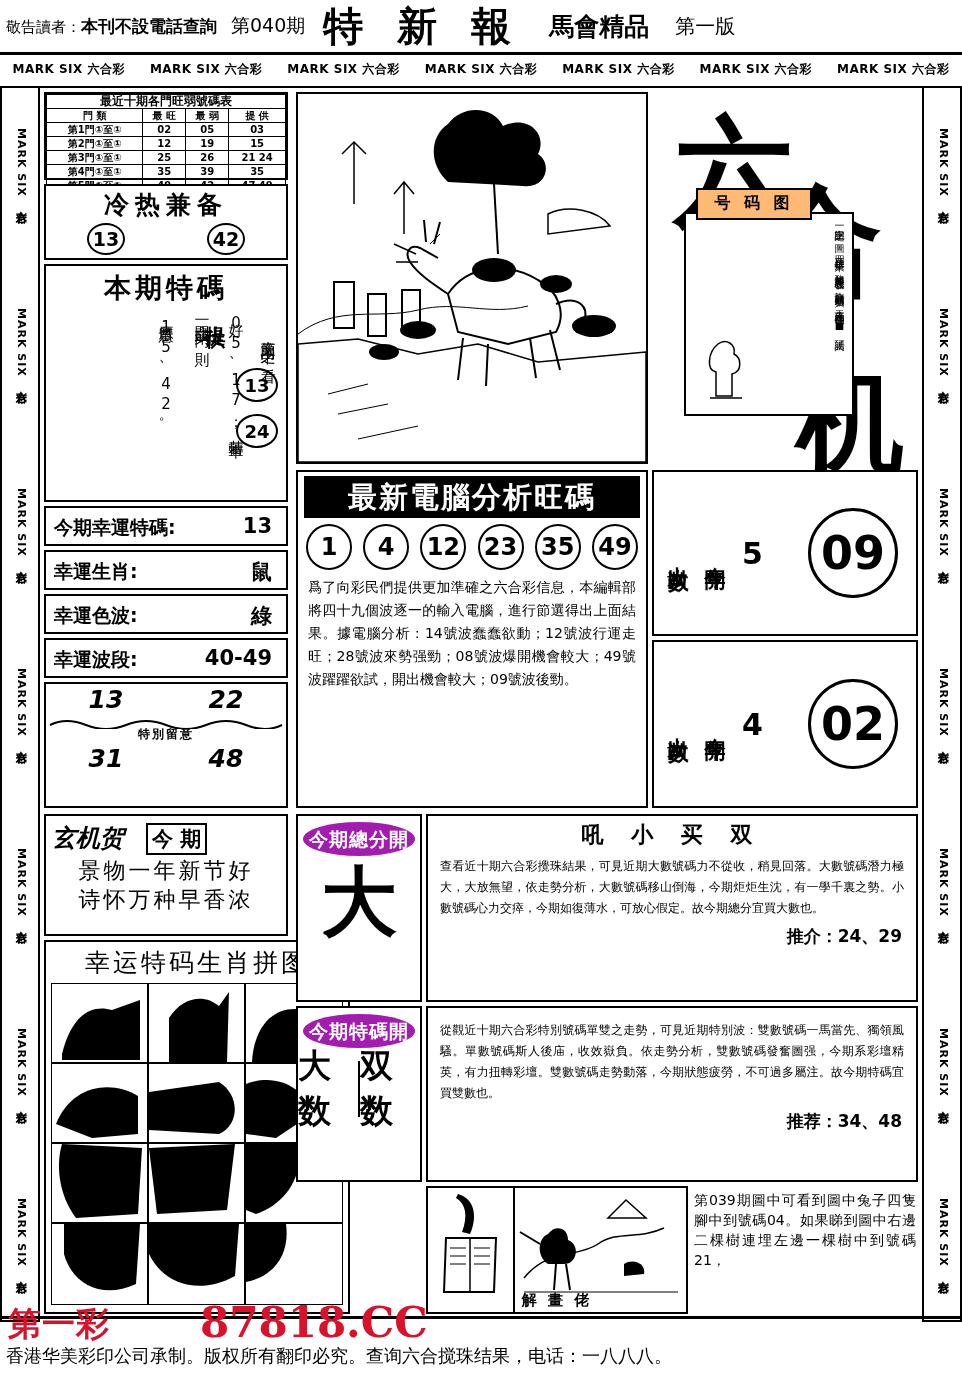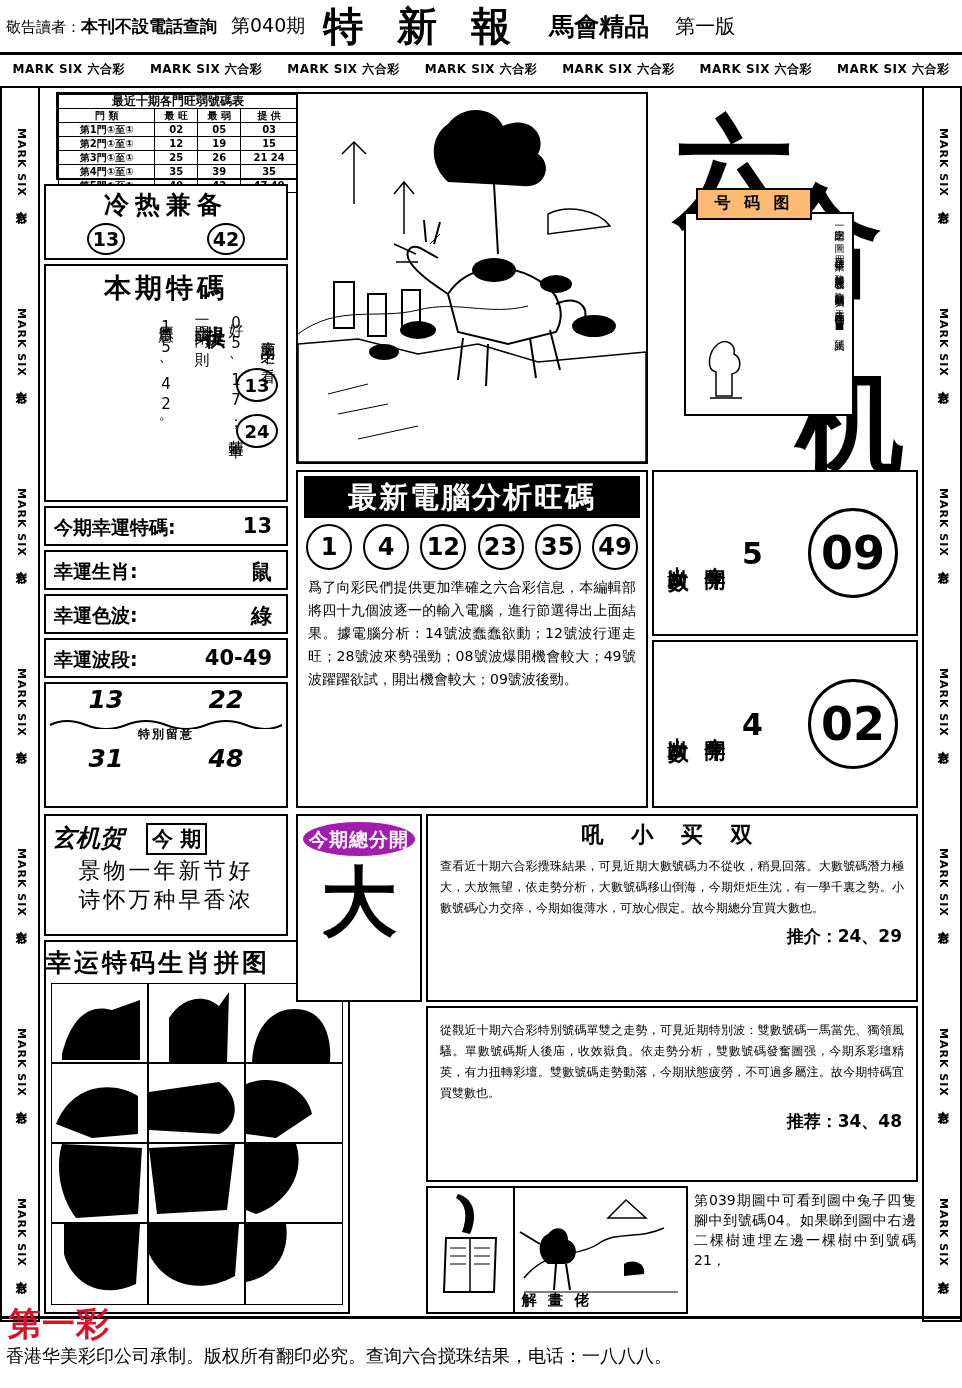--- a/index.html
+++ b/index.html
@@ -24,21 +24,21 @@
   .rail.left{left:0;}
   .rail.right{right:0;}
   .rail .vtext{position:absolute;left:50%;transform:translateX(-50%);writing-mode:vertical-rl;font-size:11px;font-weight:bold;letter-spacing:1px;white-space:nowrap;}
 
   
   .content{position:absolute;left:40px;top:92px;width:882px;height:1222px;}
 
   .box{border:2px solid #000;box-sizing:border-box;position:absolute;background:#fff;}
 
   
-  #tbl10{left:16px;top:0;width:244px;height:88px;}
+  #tbl10{left:4px;top:0;width:244px;height:88px;}
   table.t10{width:100%;height:100%;border-collapse:collapse;font-size:10px;}
   table.t10 td,table.t10 th{border:1px solid #000;text-align:center;padding:0;line-height:13px;font-weight:bold;}
   table.t10 .hd{font-size:10px;}
   .t10cap{font-size:12px;font-weight:bold;text-align:center;}
 
   #coldhot{left:4px;top:92px;width:244px;height:76px;}
   .ch-title{font-size:25px;font-weight:bold;text-align:center;letter-spacing:6px;margin-top:2px;}
   .ch-nums{display:flex;justify-content:space-around;margin-top:2px;}
   .circ{border:2px solid #000;border-radius:50%;display:inline-flex;align-items:center;justify-content:center;font-weight:bold;}
   .ch-nums .circ{width:34px;height:28px;font-size:19px;}
@@ -71,21 +71,21 @@
   .xj-head .t1{position:absolute;left:6px;top:6px;font-size:24px;font-weight:bold;font-style:italic;}
   .xj-head .t2{position:absolute;left:100px;top:7px;font-size:21px;font-weight:bold;border:2px solid #000;padding:0 4px;}
   .xj-poem{font-size:22px;text-align:center;line-height:29px;letter-spacing:3px;}
 
   #tiebox{left:250px;top:722px;width:60px;height:188px;border:none;}
   .tie-top{writing-mode:vertical-rl;font-size:16px;font-weight:bold;position:absolute;right:4px;top:0;letter-spacing:2px;}
   .tie-dash{position:absolute;left:8px;top:4px;height:130px;border-left:3px dashed #000;}
   .tie-nums{position:absolute;left:14px;top:118px;font-size:17px;line-height:26px;}
 
   #puzzle{left:4px;top:848px;width:306px;height:374px;}
-  .pz-title{font-size:25px;font-weight:bold;letter-spacing:3px;margin-top:4px;}
+  .pz-title{font-size:25px;font-weight:normal;text-align:center;letter-spacing:3px;margin-top:4px;}
   .pz-grid{position:relative;margin:4px auto 0;width:292px;height:322px;}
   .pz-grid .cell{position:absolute;border:1px solid #000;box-sizing:border-box;overflow:hidden;background:#fff;}
 
   
   #pic{left:256px;top:0;width:352px;height:372px;}
   #liuhe{left:612px;top:0;width:266px;height:372px;border:none;}
   .lh-char{position:absolute;font-family:"DejaVu Serif","Liberation Serif",serif;font-weight:bold;}
   #lh1{left:22px;top:2px;font-size:118px;}
   #lh2{left:112px;top:70px;font-size:118px;}
   #lh3{left:50px;top:188px;font-size:108px;}
@@ -443,20 +443,28 @@
         <div class="st-lab">今年開</div>
         <div class="st-num">4</div>
         <div class="st-ball">02</div>
       </div>
     </div>
 
     <div class="box" id="sumopen">
       <div class="oval">今期總分開</div>
       <div class="bigchar">大</div>
     </div>
+    <div class="box" id="tmopen">
+      <div class="oval">今期特碼開</div>
+      <div class="twochar">
+        <span>大数</span>
+        <span class="sep"></span>
+        <span>双数</span>
+      </div>
+    </div>
 
     <div class="box" id="txt1">
       <div class="tx-head">吼 小 买 双</div>
       <div class="tx-body">查看近十期六合彩攪珠結果，可見近期大數號碼力不從收，稍見回落。大數號碼潛力極大，大放無望，依走勢分析，大數號碼移山倒海，今期炬炬生沈，有一學千裏之勢。小數號碼心力交瘁，今期如復薄水，可放心假定。故今期總分宜買大數也。</div>
       <div class="tx-rec">推介：24、29</div>
     </div>
     <div class="box" id="txt2">
       <div class="tx-body" style="margin-top:12px;">從觀近十期六合彩特別號碼單雙之走勢，可見近期特別波：雙數號碼一馬當先、獨領風騷。單數號碼斯人後庙，收效嶽負。依走勢分析，雙數號碼發奮圖强，今期系彩壇精英，有力扭轉彩壇。雙數號碼走勢動落，今期狀態疲勞，不可過多屬注。故今期特碼宜買雙數也。</div>
       <div class="tx-rec">推荐：34、48</div>
     </div>
@@ -483,16 +491,17 @@
     <div class="box" id="bottomtext">
       <div class="bt-text">第039期圖中可看到圖中兔子四隻腳中到號碼04。如果睇到圖中右邊二棵樹連埋左邊一棵樹中到號碼21，</div>
     </div>
 
   </div>
 
   <div class="blackbar"></div>
 
   <div class="footer">
     <div class="logo">第一彩</div>
+    <div class="logo2">87818.CC</div>
     <div class="footline">香港华美彩印公司承制。版权所有翻印必究。查询六合搅珠结果，电话：一八八八。</div>
   </div>
 
 </div>
 
 </body></html>

